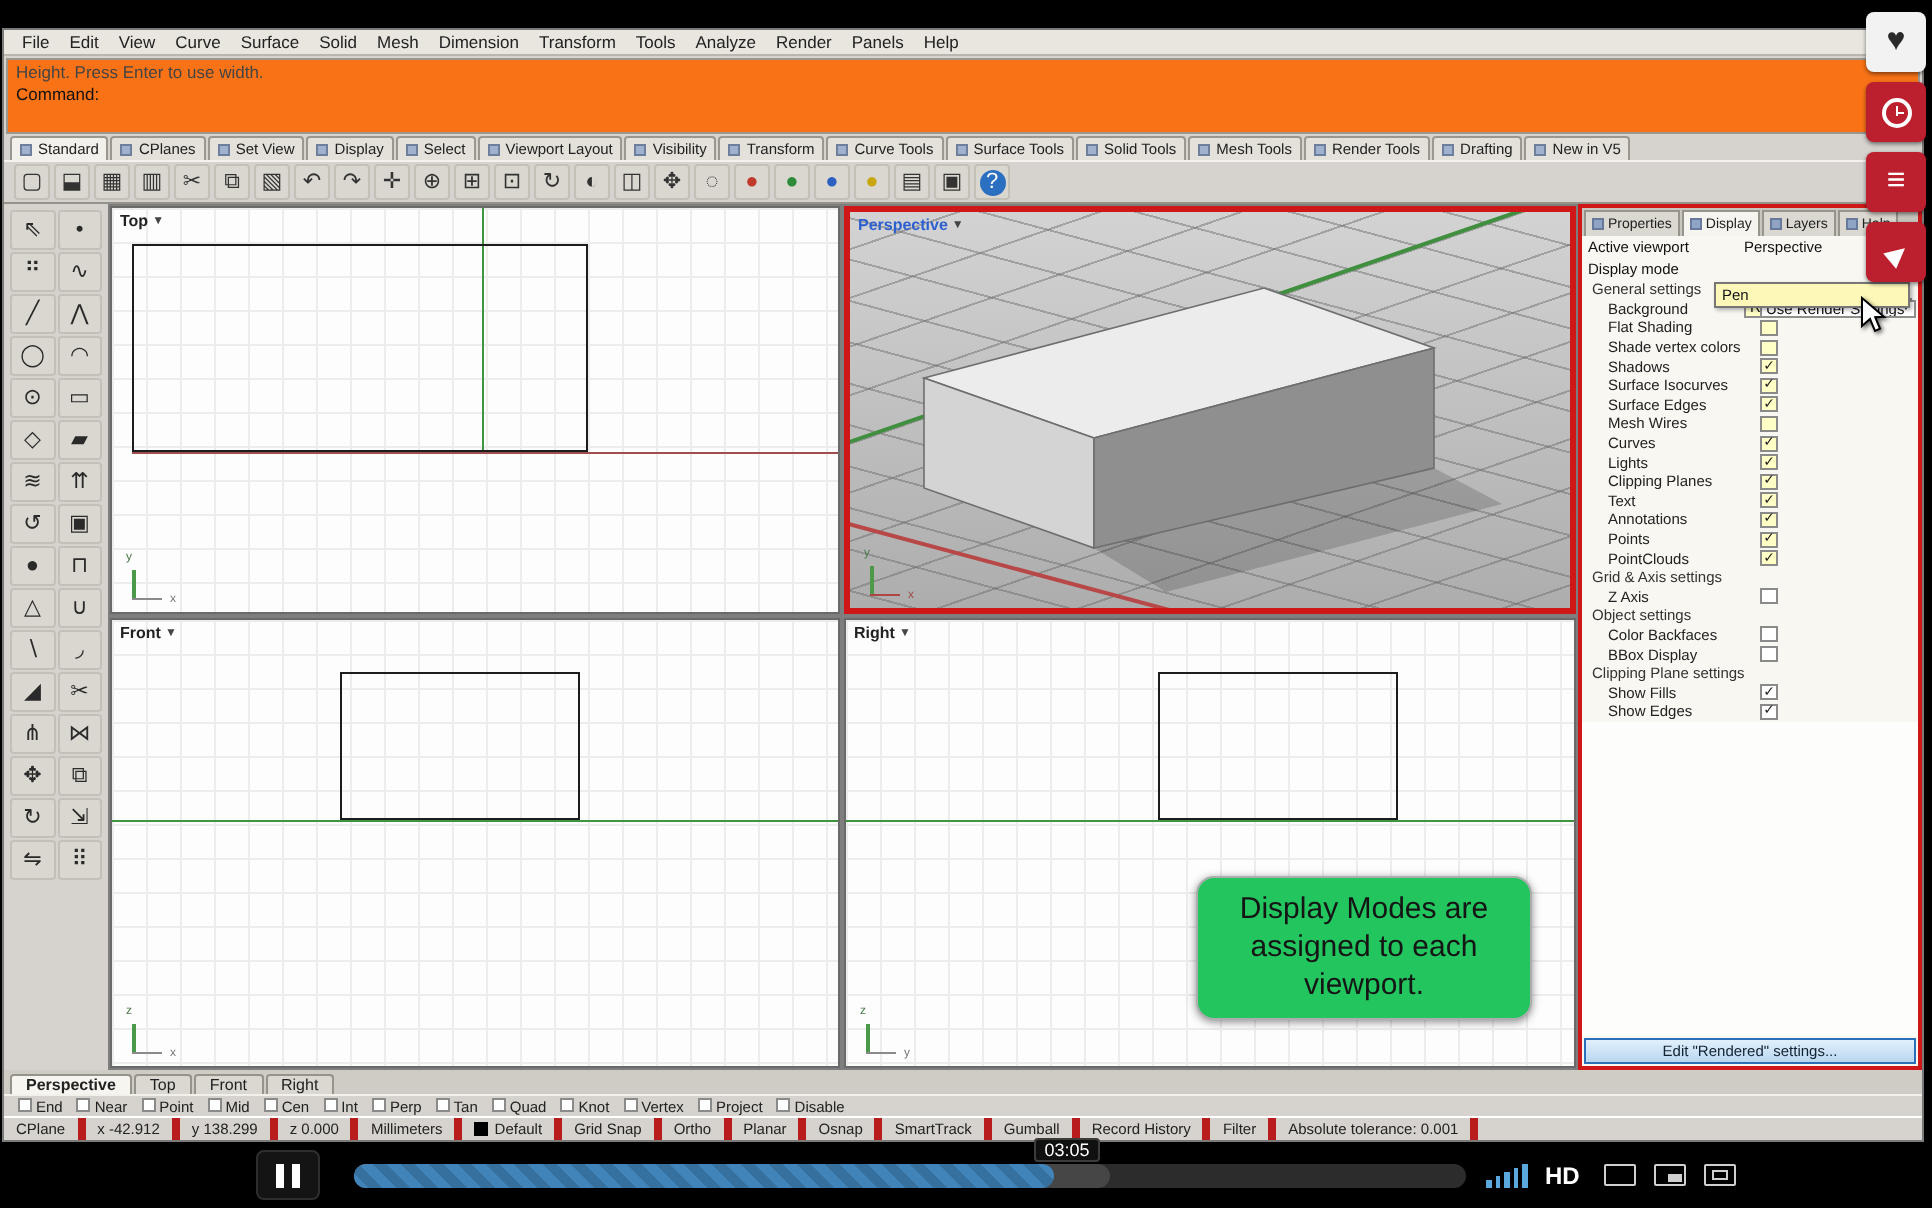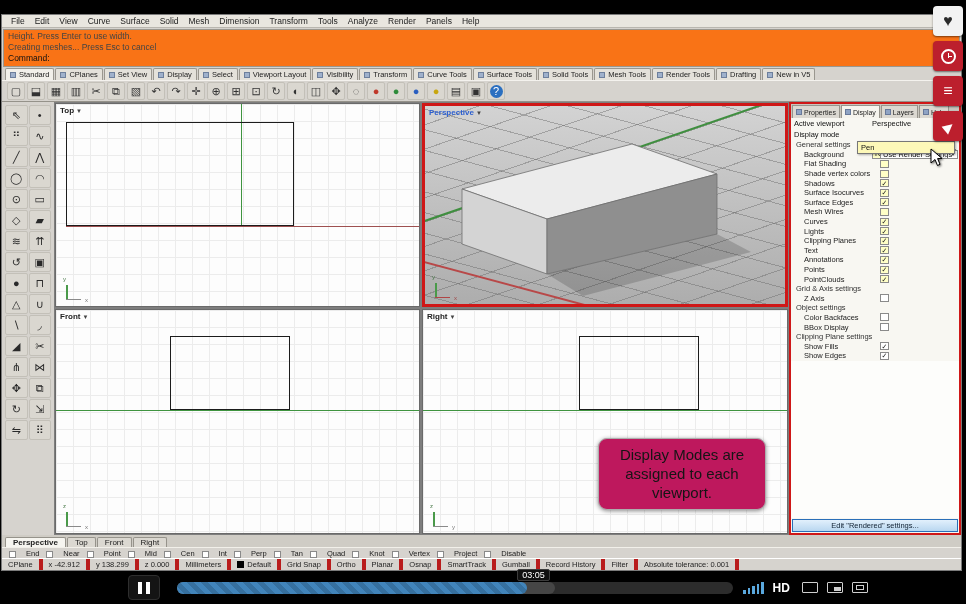--- a/index.html
+++ b/index.html
@@ -121,32 +121,32 @@
              display:flex; align-items:center; justify-content:center; font-size:7.5px; color:#123; }
   .rspacer { flex:1; background:#fdfdfb; }
 
   
   .vptabs { height:12px; background:#cfccc5; display:flex; align-items:flex-end; gap:1px; padding:0 3px; }
   .vptab { padding:0 7px; font-size:8px; background:#dbd8d1; border:1px solid #96938b; border-bottom:none;
            color:#222; border-radius:2px 2px 0 0; }
   .vptab.active { background:#f6f5f0; font-weight:bold; }
   .osnaprow { height:11px; background:#d6d3ce; border-top:1px solid #f2f0ea; display:flex;
               align-items:center; gap:7px; padding:0 7px; font-size:7.5px; color:#222; }
-  .osnapitem { display:flex; align-items:flex-end; gap:10px; }
+  .osnapitem { display:flex; align-items:flex-start; gap:2px; }
   .chk { width:7px; height:7px; background:#fff; border:1px solid #8a8a8a; }
   .statusbar { height:12px; background:#d6d3ce; border-top:1px solid #fff; display:flex; align-items:center;
                font-size:7.5px; color:#222; overflow:hidden; }
   .seg { height:100%; display:flex; align-items:center; gap:3px; padding:0 6px;
          border-right:4px solid #b91c1c; white-space:nowrap; }
   .seg .sw { display:none; width:7px; height:7px; background:#000; }
   .seg.swatch .sw { display:inline-block; }
 
   
   .callout { position:absolute; left:598px; top:438px; width:168px; min-height:62px; z-index:40;
-             background:#be185d; border:1px solid #adadad; border-radius:9px; padding:7px 9px;
+             background:#22c55e; border:1px solid #adadad; border-radius:9px; padding:7px 9px;
              display:flex; align-items:center; justify-content:center; text-align:center;
              font-size:15px; line-height:1.25; color:#151515; box-shadow:0 1px 4px rgba(0,0,0,.45); }
 
   
   .fabcol { position:absolute; right:3px; top:6px; display:flex; flex-direction:column; gap:5px; z-index:60; }
   .fab { width:30px; height:30px; border-radius:4px; background:#bc1f2d; color:#fff; display:flex;
          align-items:center; justify-content:center; box-shadow:0 1px 2px rgba(0,0,0,.5); }
   .fab.light { background:#f2f2f2; color:#2a2a2a; }
   .fab .g { font-size:16px; line-height:1; }
   .fab.send .g { transform:rotate(-40deg); font-size:13px; }
@@ -214,21 +214,20 @@
 
         <span class="menuitem">Render</span>
 
         <span class="menuitem">Panels</span>
 
         <span class="menuitem">Help</span>
       </div>
 
     <div class="cmdarea">
       <div>Height. Press Enter to use width.</div>
-      <div>Creating meshes... Press Esc to cancel</div>
       <div class="prompt">Command:</div>
     </div>
 
     <div class="tabrow">
 
         <span class="ttab active">
           <span class="tabdot"></span>
           <span>Standard</span>
         </span>
 

